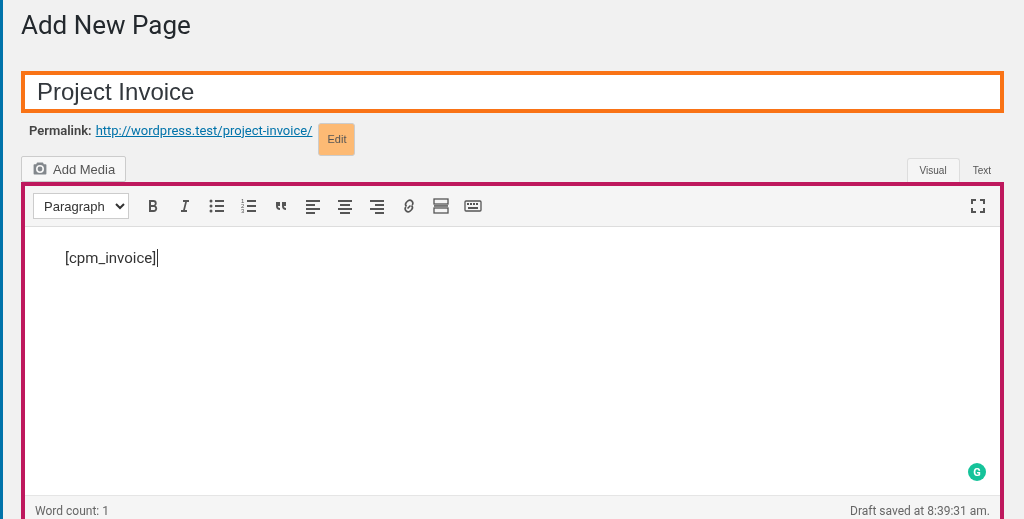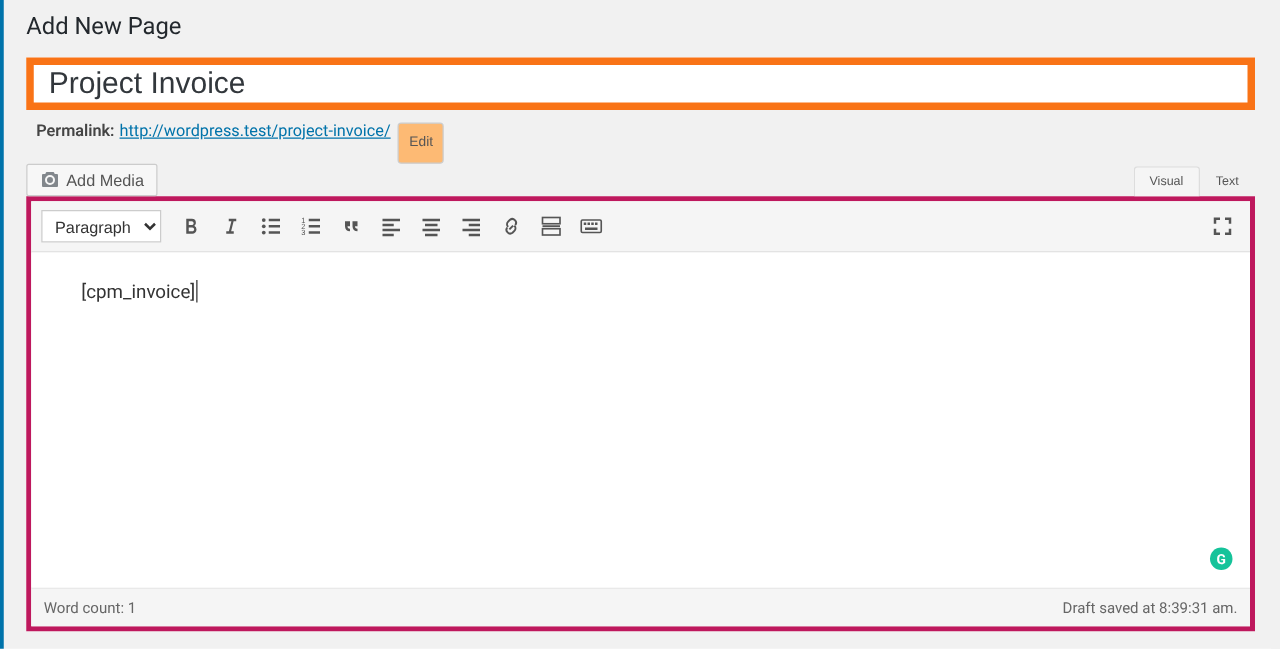--- a/index.html
+++ b/index.html
@@ -8,34 +8,34 @@
       background: #f1f1f1;
       width: 1024px;
       height: 519px;
       overflow: hidden;
       border-left: 3px solid #0073aa;
     }
     .wrap {
       padding: 0 20px 0 18px;
     }
     h1.page-title {
-      font-size: 19px;
+      font-size: 26px;
       font-weight: 400;
       color: #23282d;
-      padding: 9px 0 12px 0;
+      padding: 9px 0 28px 0;
       line-height: 1.3;
     }
     .title-input-wrap {
       margin-bottom: 5px;
     }
     .title-input {
       width: 100%;
       font-size: 24px;
       padding: 6px 12px;
-      border: 6px solid #f97316;
+      border: 4px solid #f97316;
       background: #fff;
       color: #32373c;
       outline: none;
       line-height: 1.2;
       height: 42px;
     }
     .permalink-row {
       font-size: 13px;
       color: #666;
       padding: 5px 8px 0 8px;

